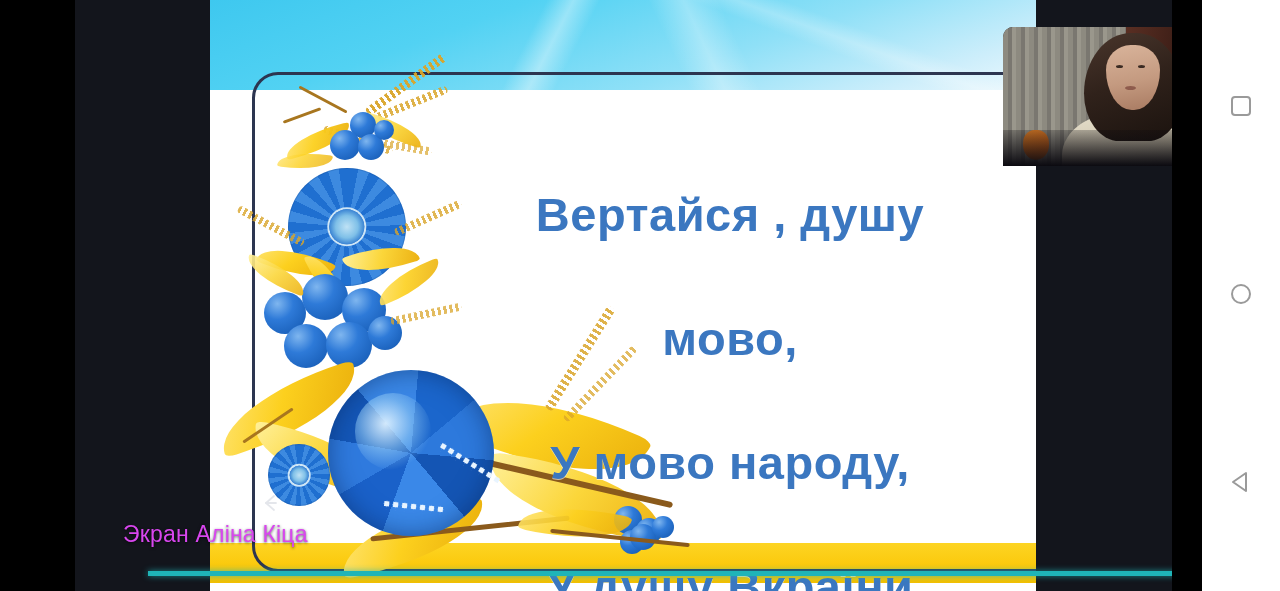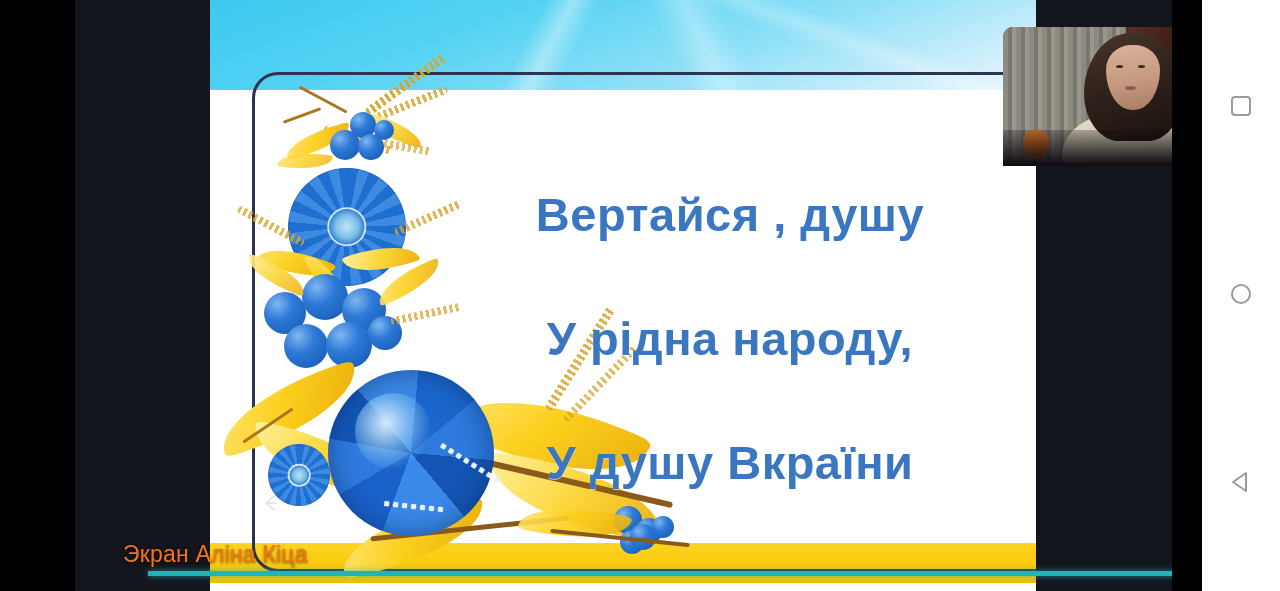--- a/index.html
+++ b/index.html
@@ -195,28 +195,27 @@
     letter-spacing: .5px;
     white-space: pre-line;
     text-shadow: 0 1px 0 rgba(255,255,255,.6);
   }
   .verse-line { display:block; }
 
   
   .share-label {
     position: absolute;
     left: 48px; top: 521px;
-    color: #f97316;
+    color: #d946ef;
     font-size: 23px;
     font-family: "Liberation Sans", sans-serif;
     letter-spacing: .2px;
     text-shadow: 0 1px 3px rgba(0,0,0,.65);
     z-index: 40;
     white-space: nowrap;
-    margin-top: 20px;
   }
 
   
   .back-hint {
     position: absolute;
     left: 185px; top: 492px;
     width: 22px; height: 22px;
     z-index: 41;
     opacity: .55;
     cursor: pointer;
@@ -389,21 +388,22 @@
 
       <div class="ornament" style="left:300px; top:500px; width:260px; height:90px;">
         <div class="leaf-y" style="left:10px; top:6px; width:110px; height:34px; transform:rotate(12deg); opacity:.9;"></div>
         <div class="berry" style="left:120px; top:24px; width:26px; height:26px;"></div>
         <div class="berry" style="left:142px; top:16px; width:22px; height:22px;"></div>
         <div class="stem" style="left:40px; top:36px; width:140px; height:4px; transform:rotate(6deg);"></div>
       </div>
 
       <div class="verse">
         <span class="verse-line">Вертайся ,  душу</span>
-        <span class="verse-line">У  рідна  народу,</span>
+        <span class="verse-line">мово,</span>
+        <span class="verse-line">У  мово  народу,</span>
         <span class="verse-line">У  душу  Вкраїни</span>
       </div>
 
     </div>
 
     <div class="back-hint">
       <svg width="22" height="22" viewBox="0 0 22 22" aria-hidden="true">
         <path d="M14 4 L6 11 L14 18" fill="none" stroke="#cfd3dc" stroke-width="1.8" stroke-linecap="round" stroke-linejoin="round"></path>
         <path d="M6 11 L16 11" fill="none" stroke="#cfd3dc" stroke-width="1.8" stroke-linecap="round"></path>
       </svg>

